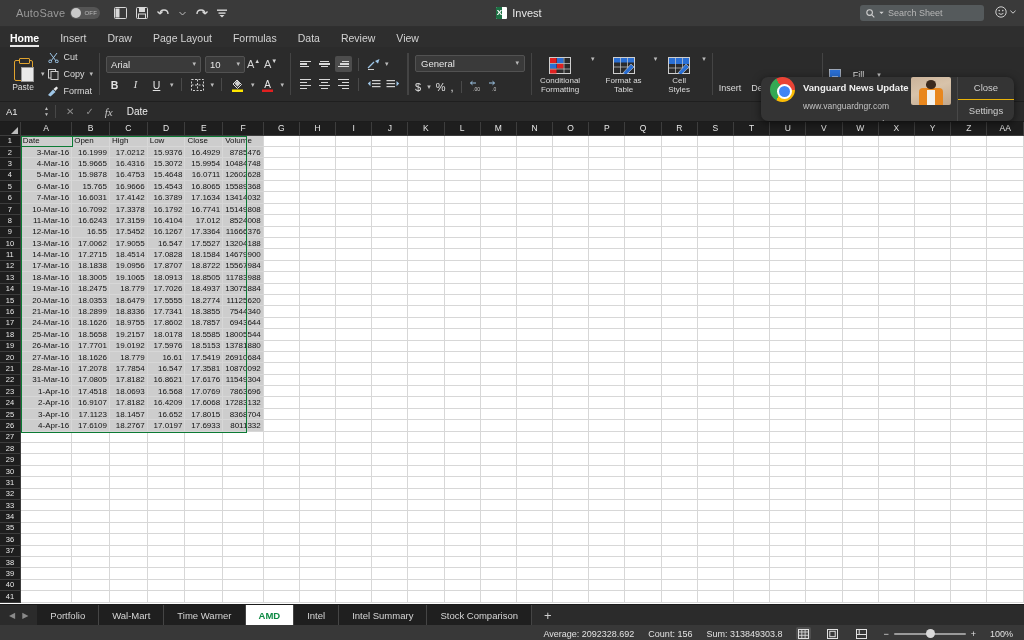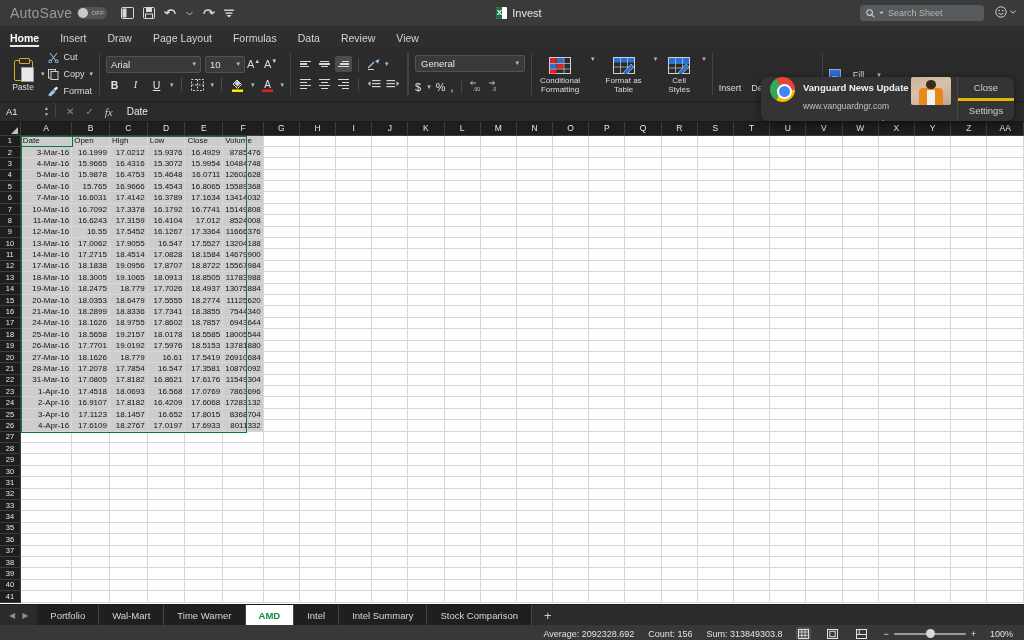--- a/index.html
+++ b/index.html
@@ -12,21 +12,21 @@
   }
   #app { position: relative; width: 1024px; height: 640px; }
 
   
   .titlebar {
     height: 27px; background: #3a3a3a; position: relative;
     display: flex; align-items: center;
     border-bottom: 1px solid #2f2f2f;
   }
   .autosave-group { display: flex; align-items: center; gap: 5px; margin-left: 10px; }
-  .autosave-label { font-size: 14px; color: #9a9a9a; letter-spacing: .2px; }
+  .autosave-label { font-size: 11px; color: #9a9a9a; letter-spacing: .2px; margin-left: 6px; }
   .toggle {
     width: 30px; height: 12px; border-radius: 7px; background: #555;
     position: relative; display: flex; align-items: center;
   }
   .toggle .knob {
     width: 10px; height: 10px; border-radius: 50%; background: #c9c9c9;
     position: absolute; left: 1px;
   }
   .toggle .offtxt {
     position: absolute; right: 3px; font-size: 6px; color: #bbb; letter-spacing: .3px;
@@ -187,21 +187,21 @@
   .notif-thumb .body { position:absolute; left:8px; top:11px; width:24px; height:17px; background:#e8871e; border-radius:4px 4px 0 0; }
   .notif-thumb .shirt { position:absolute; left:16px; top:13px; width:8px; height:15px; background:#f2f2ef; }
   .notif-actions {
     width: 57px; flex: none; border-left: 1px solid #484848; height: 100%;
     display: flex; flex-direction: column;
   }
   .notif-act {
     flex: 1; display: flex; align-items: center; justify-content: center;
     font-size: 9.5px; color: #cfcfcf;
   }
-  .notif-act + .notif-act { border-top: 3px solid #eab308; }
+  .notif-act + .notif-act { border-top: 1px solid #eab308; }
 
   
   .formulabar {
     height: 20px; background: #2b2b2b; display: flex; align-items: center;
     border-bottom: 1px solid #1c1c1c;
   }
   .namebox {
     width: 55px; height: 100%; display: flex; align-items: center;
     padding-left: 6px; font-size: 9.5px; color: #e9e9e9; position: relative;
   }

